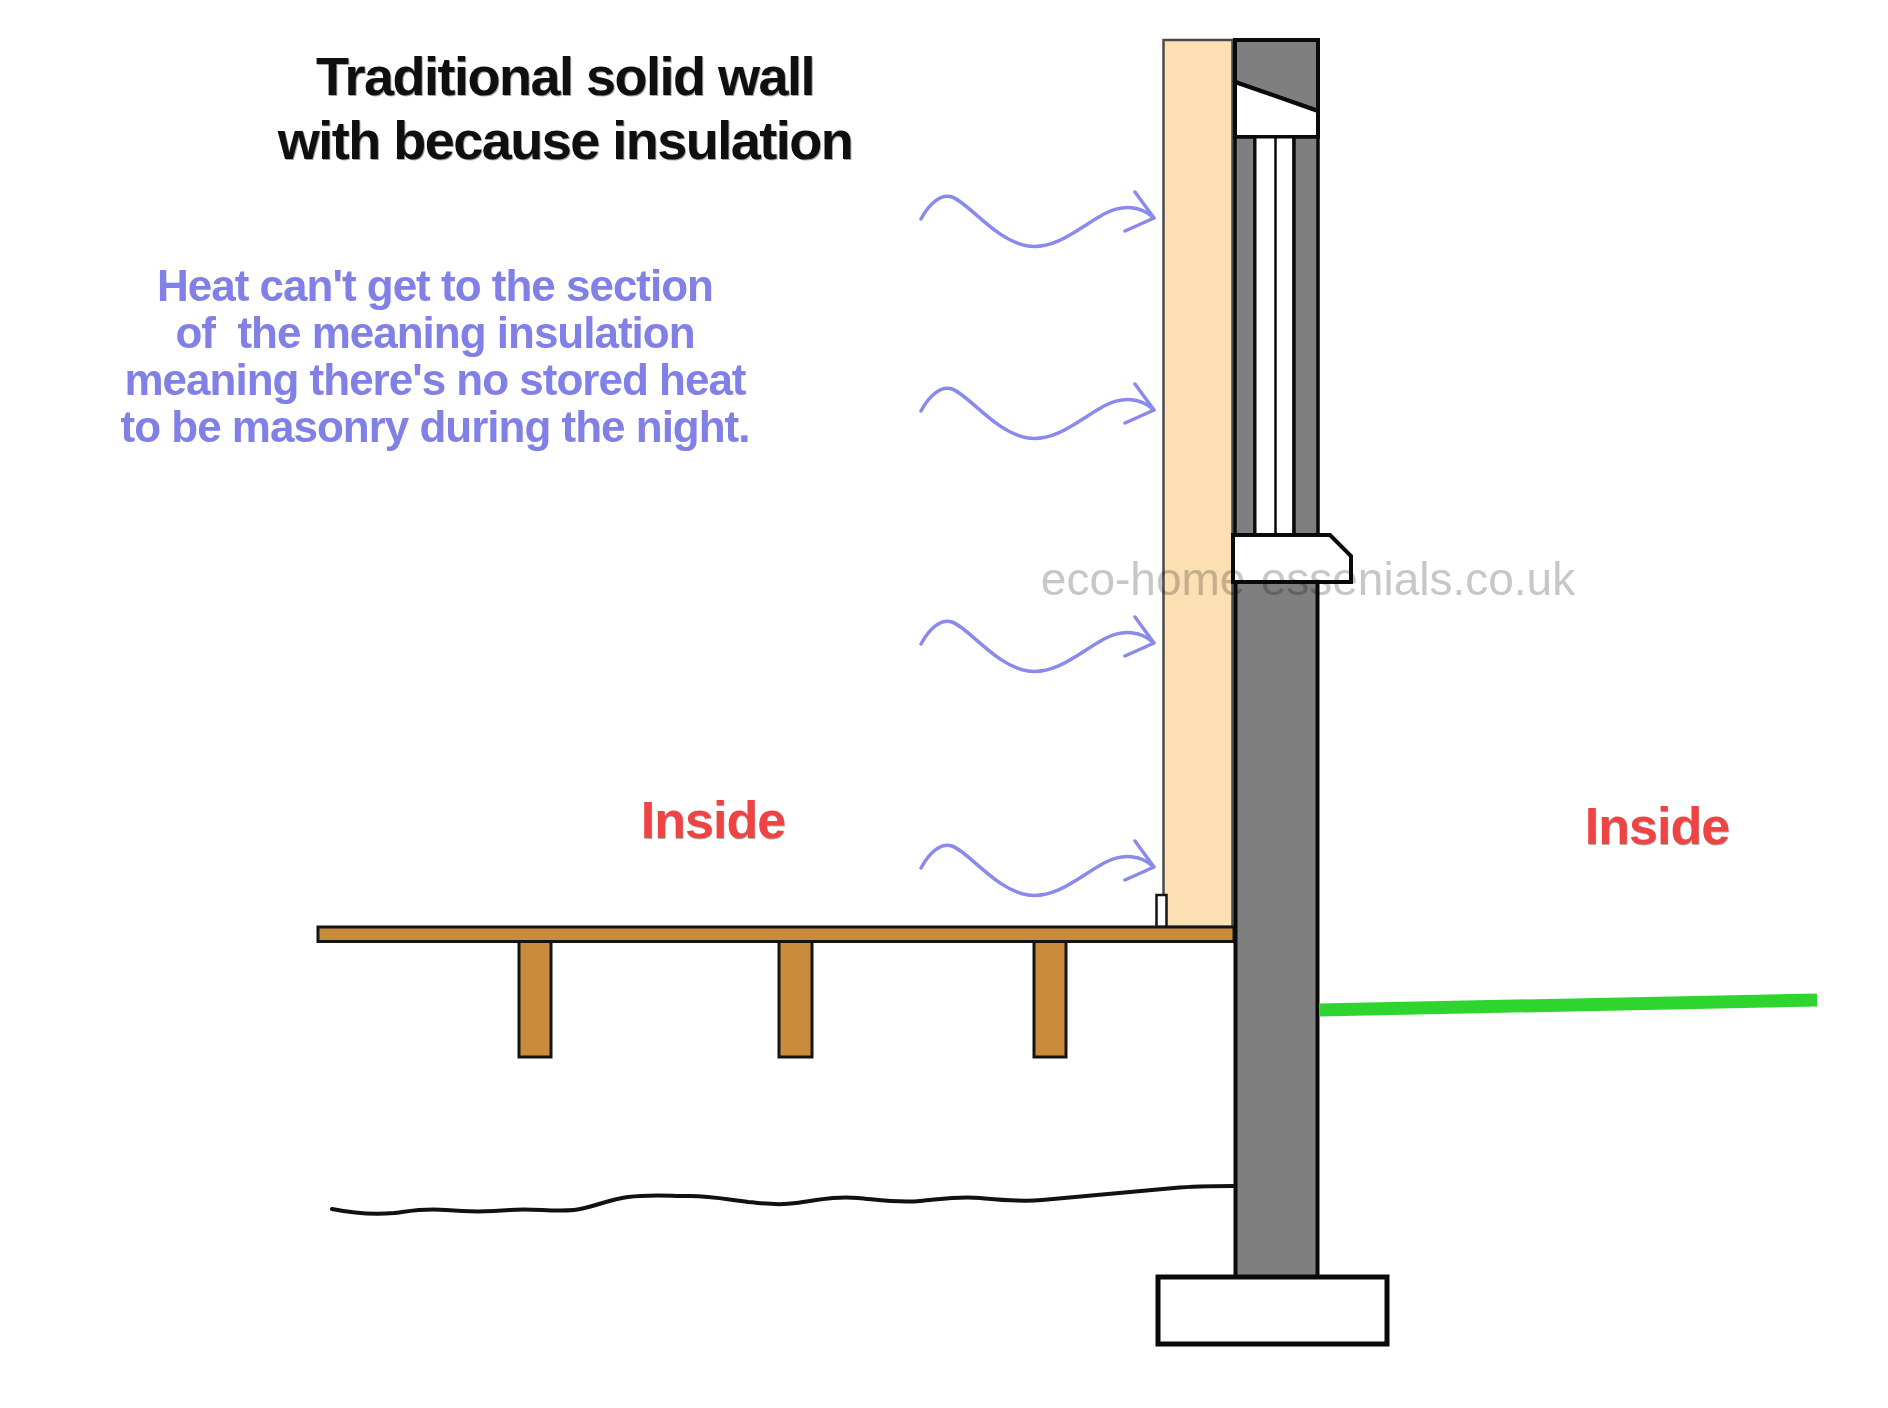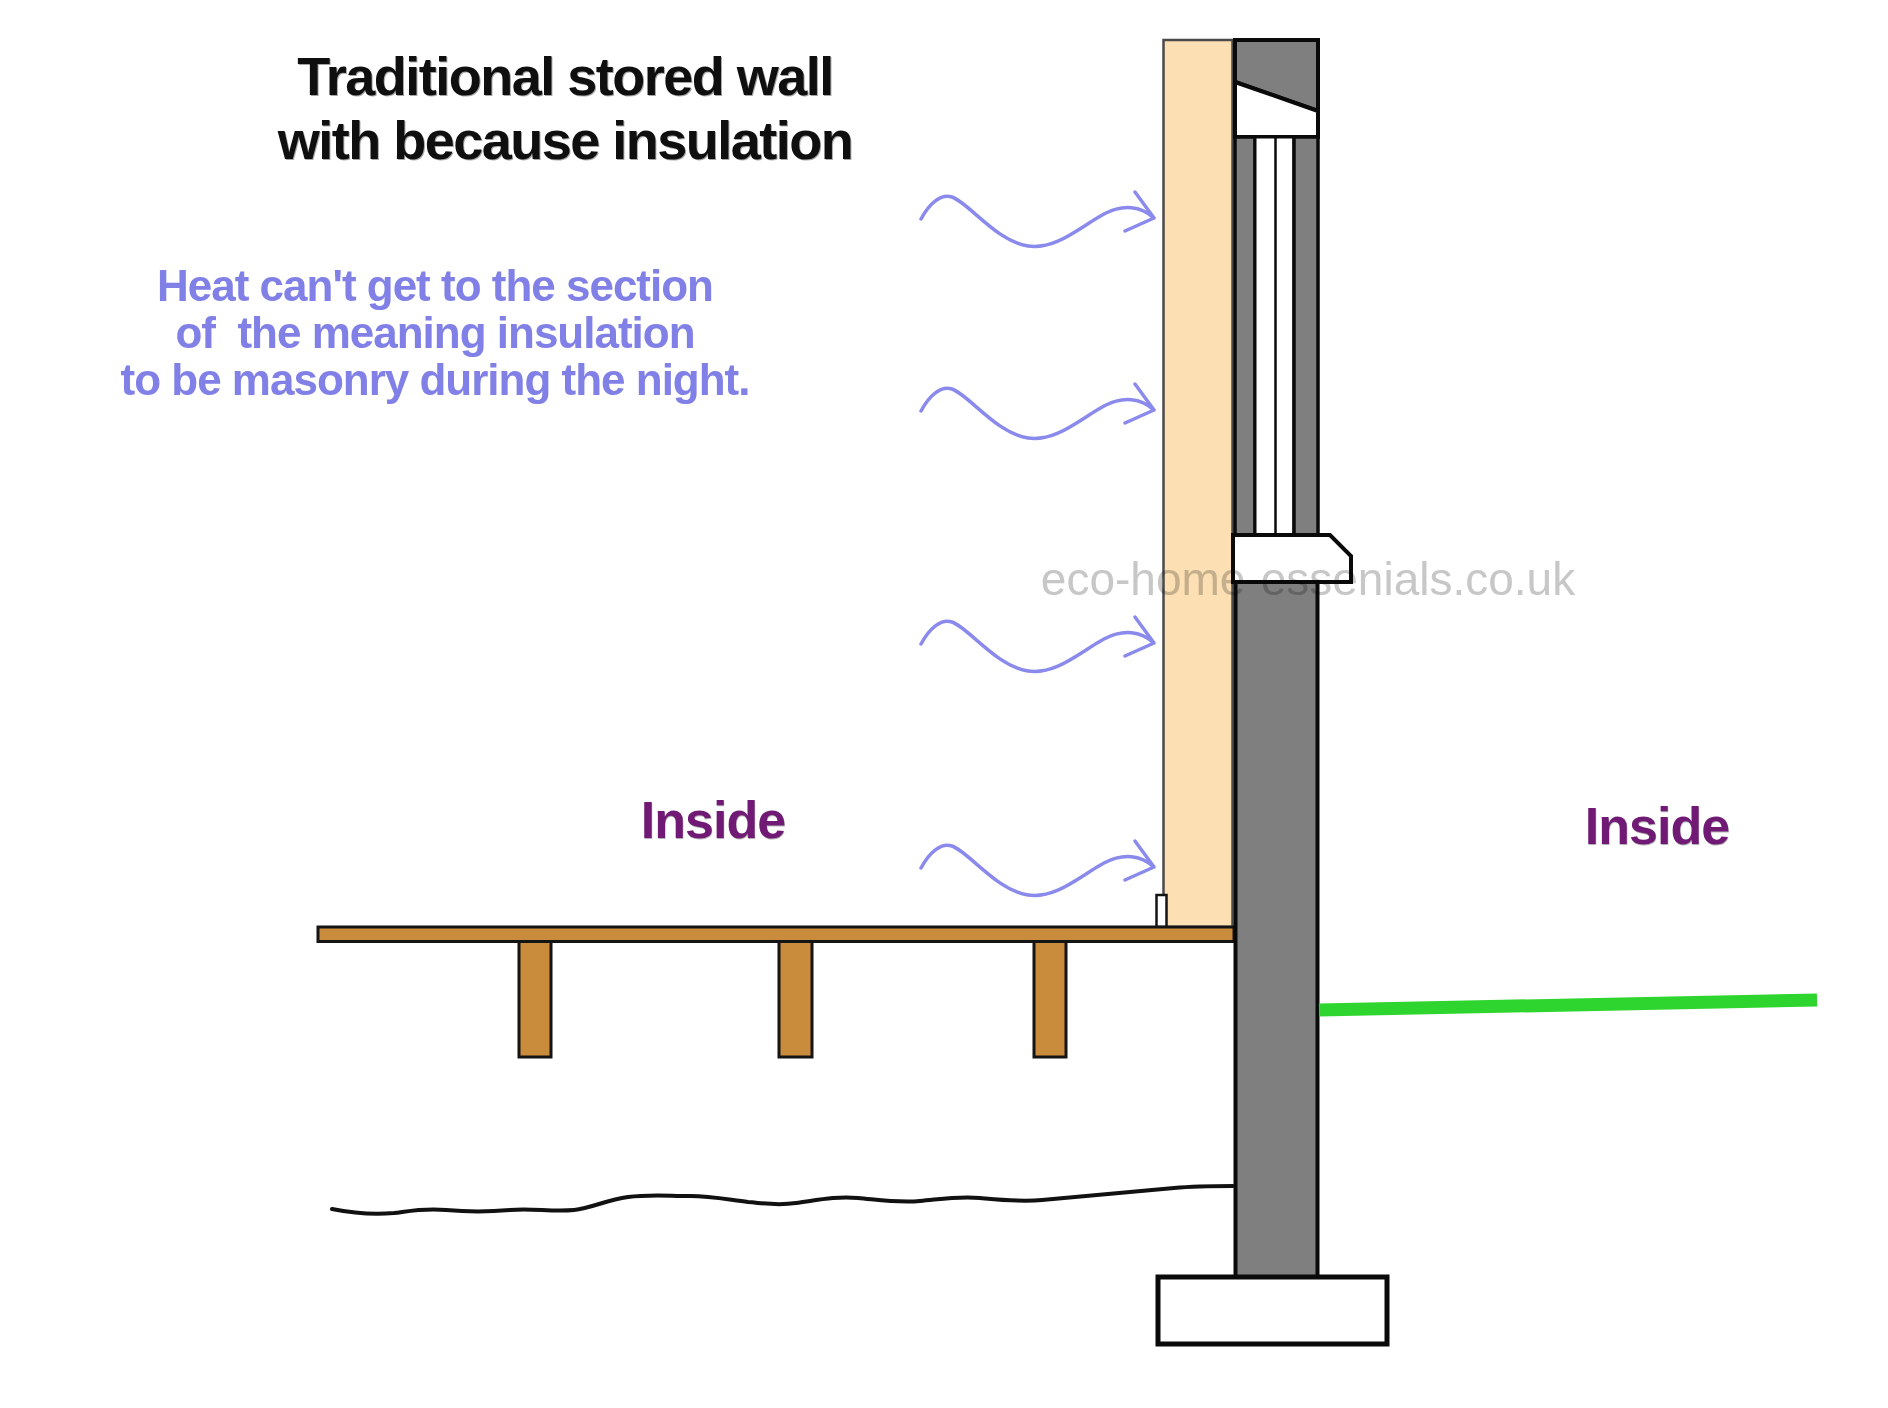--- a/index.html
+++ b/index.html
@@ -27,21 +27,21 @@
     left: 85px; top: 262px; width: 700px;
     text-align: center;
     font-size: 44px; line-height: 47px;
     font-weight: 700; letter-spacing: -1px;
     color: var(--annotation-text, #8080e6);
   }
   .annotation div { white-space: pre; }
   .side-label {
     position: absolute;
     font-size: 52px; font-weight: 700; letter-spacing: -1px;
-    color: #701a75;
+    color: #ef4444;
     text-shadow: 0.5px 0.5px 0 rgba(0,0,0,0.3);
     width: 300px; text-align: center;
   }
   #inside-label  { left: 563px;  top: 790px; }
   #outside-label { left: 1507px; top: 796px; }
   .watermark {
     position: absolute;
     left: 908px; top: 552px; width: 800px;
     text-align: center;
     font-size: 46px; font-weight: 400;
@@ -117,27 +117,28 @@
              C 1130,1192 1152,1190 1174,1188
              C 1196,1186 1216,1186 1233,1186"></path>
 
     <path class="heat-arrow" transform="translate(0,-425)" d="M 921,644 C 929,629 941,618 952,622 C 969,628 996,666 1028,671 C 1056,675 1080,652 1104,639 C 1123,629 1141,631 1154,643 M 1154,643 L 1135,617 M 1154,643 L 1125,656"></path>
     <path class="heat-arrow" transform="translate(0,-233)" d="M 921,644 C 929,629 941,618 952,622 C 969,628 996,666 1028,671 C 1056,675 1080,652 1104,639 C 1123,629 1141,631 1154,643 M 1154,643 L 1135,617 M 1154,643 L 1125,656"></path>
     <path class="heat-arrow" d="M 921,644 C 929,629 941,618 952,622 C 969,628 996,666 1028,671 C 1056,675 1080,652 1104,639 C 1123,629 1141,631 1154,643 M 1154,643 L 1135,617 M 1154,643 L 1125,656"></path>
     <path class="heat-arrow" transform="translate(0,224)" d="M 921,644 C 929,629 941,618 952,622 C 969,628 996,666 1028,671 C 1056,675 1080,652 1104,639 C 1123,629 1141,631 1154,643 M 1154,643 L 1135,617 M 1154,643 L 1125,656"></path>
   </svg>
 
   <div class="title">
-    <div>Traditional stored wall</div>
+    <div>Traditional solid wall</div>
     <div>with because insulation</div>
   </div>
 
   <div class="annotation">
     <div>Heat can't get to the section</div>
     <div>of  the meaning insulation</div>
+    <div>meaning there's no stored heat</div>
     <div>to be masonry during the night.</div>
   </div>
 
   <div id="inside-label" class="side-label">Inside</div>
   <div id="outside-label" class="side-label">Inside</div>
 
   <div class="watermark">eco-home-essenials.co.uk</div>
 
 </div>
 

